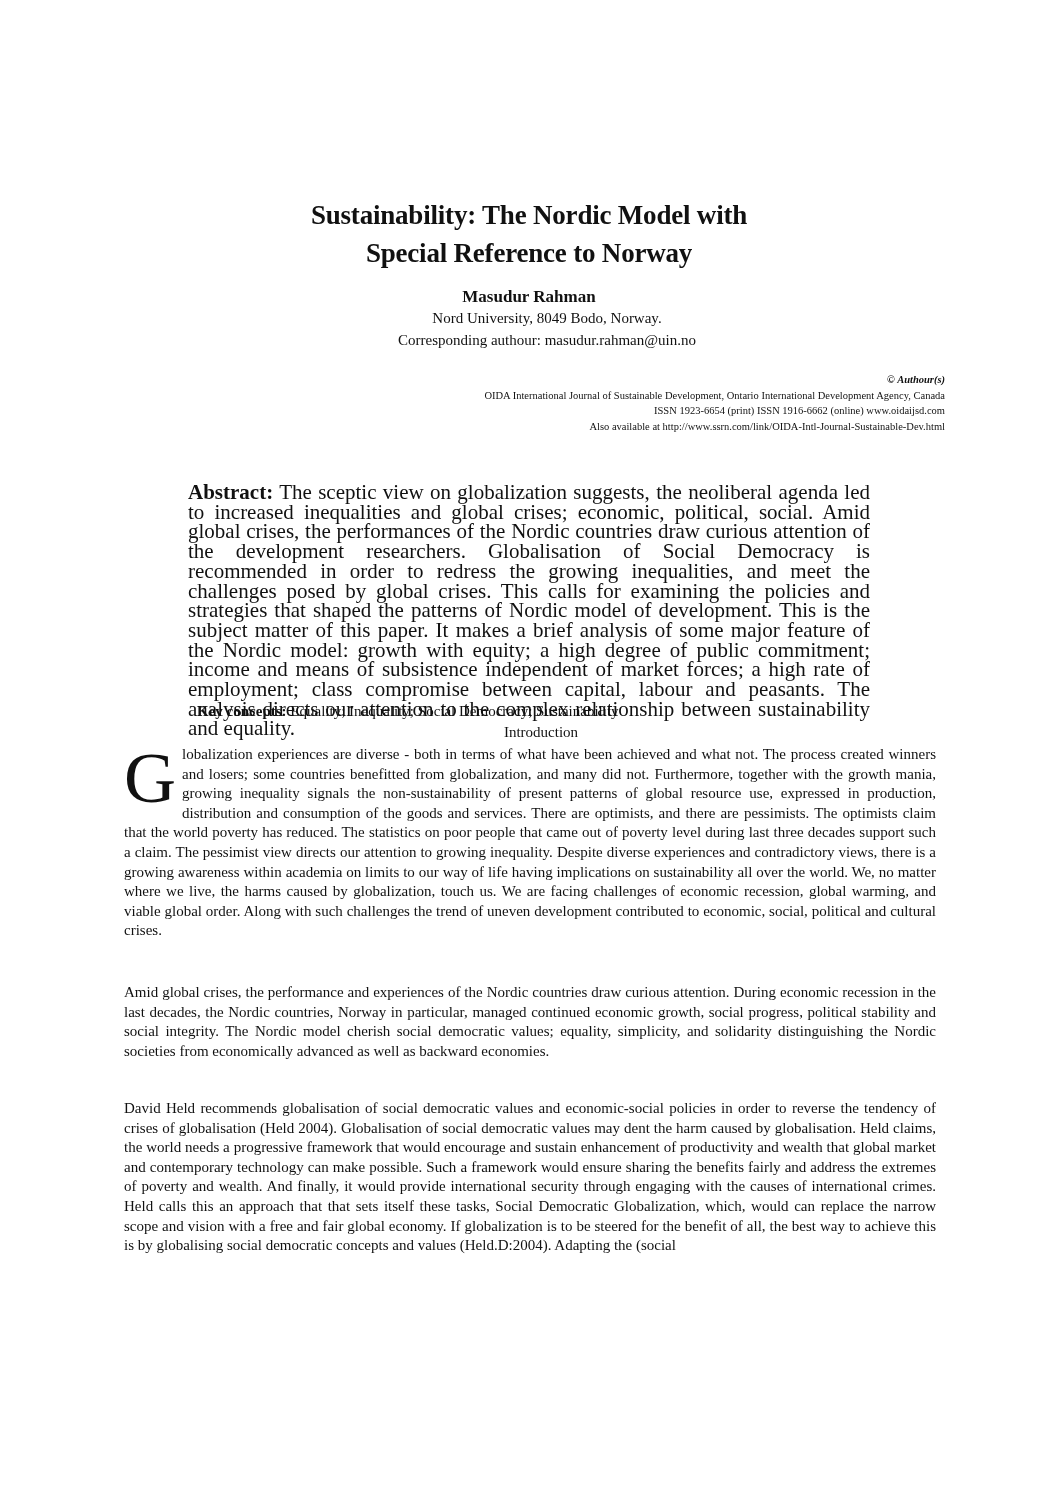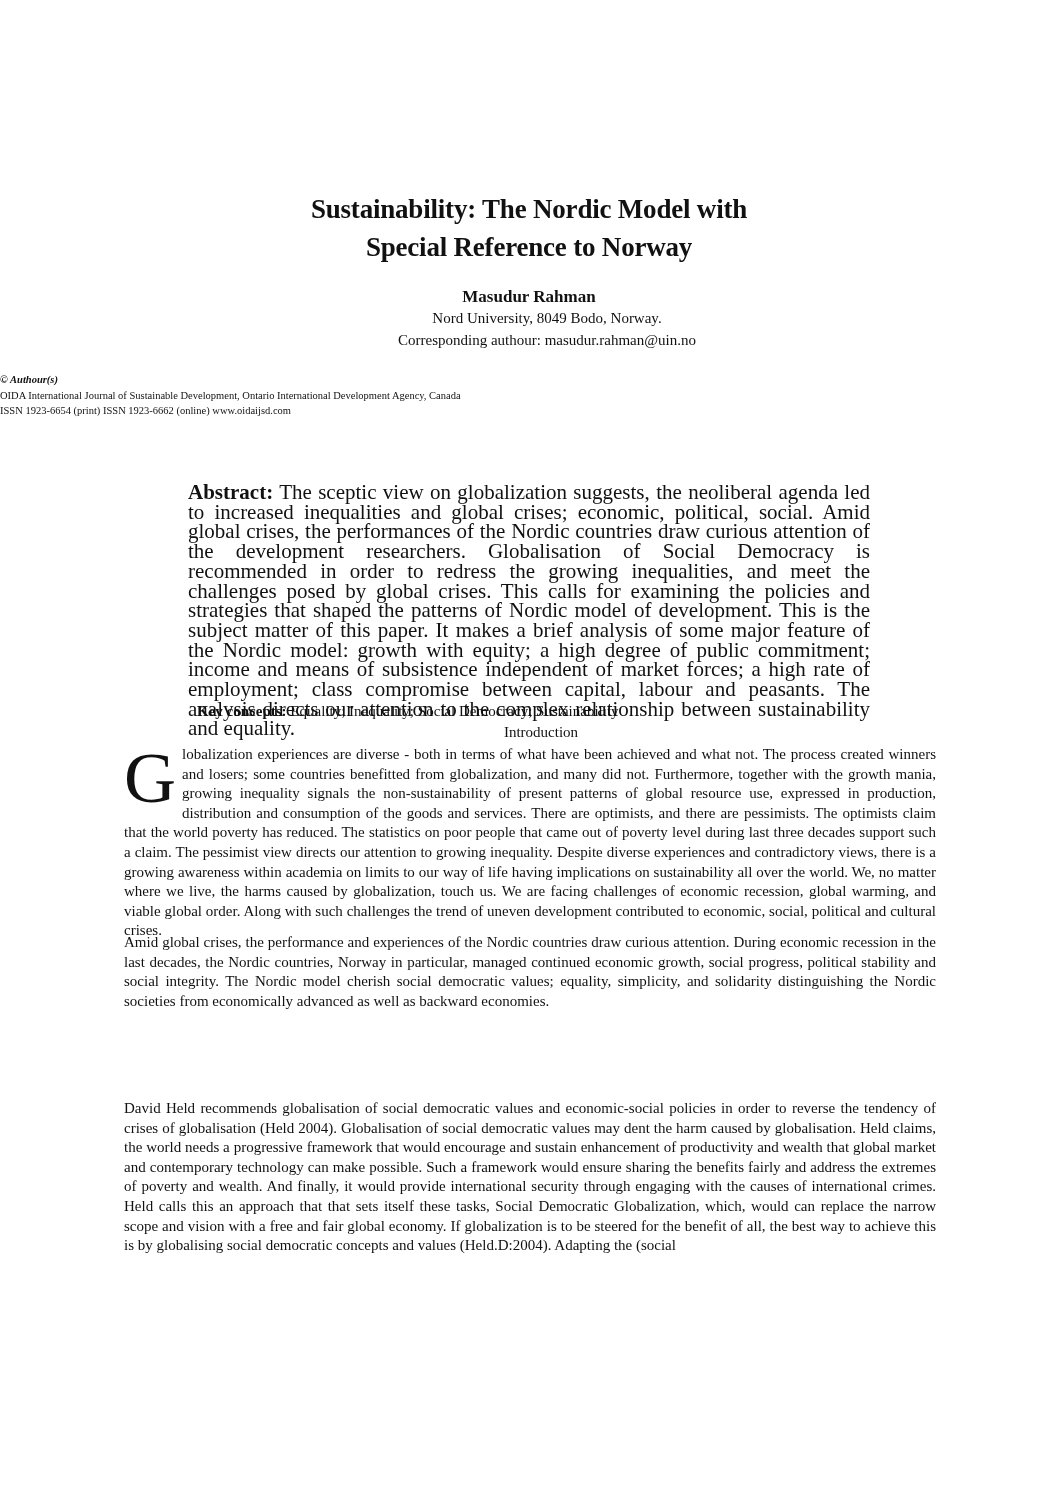--- a/index.html
+++ b/index.html
@@ -1,58 +1,58 @@
 <!DOCTYPE html>
 <html><head>
   <meta charset="utf-8">
   <style>
     html, body { margin: 0; padding: 0; background: #ffffff; }
     body {
       width: 1058px; height: 1497px; position: relative; overflow: hidden;
       font-family: "Liberation Serif", "DejaVu Serif", serif; color: #111111;
     }
     .title {
-      position: absolute; left: 0; width: 1058px; top: 190px;
+      position: absolute; left: 0; width: 1058px; top: 196px;
       text-align: center; font-weight: bold; font-size: 27px; line-height: 38px;
       margin: 0; letter-spacing: -0.2px;
     }
     .title span { display: block; }
     .author {
       position: absolute; left: 0; width: 1058px; top: 286px;
       text-align: center; font-weight: bold; font-size: 17px; line-height: 22px; font-family: Liberation Serif, serif;
     }
     .affil {
       position: absolute; left: 18px; width: 1058px; top: 307px;
       text-align: center; font-size: 15px; line-height: 22px;
     }
     .affil div { display: block; }
     .pubinfo {
       position: absolute; left: 0; width: 945px; top: 372px;
-      text-align: left; font-size: 10.5px; line-height: 15.5px;
+      text-align: right; font-size: 10.5px; line-height: 15.5px;
     }
     .pubinfo .copy { font-style: italic; font-weight: bold; }
     .abstract {
       position: absolute; left: 188px; width: 682px; top: 483px;
       font-size: 21px; line-height: 19.7px; text-align: justify; margin: 0;
     }
     .abstract b { font-weight: bold; }
     .keys {
       position: absolute; left: 188px; width: 682px; top: 692px;
       font-size: 15px; line-height: 20px; margin: 9px;
     }
     .section-head {
       position: absolute; left: 12px; width: 1058px; top: 722px;
       text-align: center; font-weight: normal; font-size: 15px; line-height: 20px; margin: 0;
     }
     .body-para {
       position: absolute; left: 124px; width: 812px;
       font-size: 15px; line-height: 19.6px; text-align: justify; margin: 0;
     }
     .p1 { top: 745px; }
-    .p2 { top: 933px; }
+    .p2 { top: 983px; }
     .p3 { top: 1099px; }
     .dropcap {
       float: left; font-size: 72px; line-height: 58px; margin: 4px 6px 0 0;
       font-family: "Liberation Serif", "DejaVu Serif", serif;
     }
   </style>
 </head>
 <body>
 
 <h1 class="title">
@@ -63,21 +63,22 @@
 <div class="author">Masudur Rahman</div>
 
 <div class="affil">
   <div>Nord University, 8049 Bodo, Norway.</div>
   <div>Corresponding authour: masudur.rahman@uin.no</div>
 </div>
 
 <div class="pubinfo">
   <div class="copy">© Authour(s)</div>
   <div>OIDA International Journal of Sustainable Development, Ontario International Development Agency, Canada</div>
-  <div>ISSN 1923-6654 (print) ISSN 1923-6662 (online) www.oidaijsd.com</div>
+  <div>ISSN 1923-6654 (print) ISSN 1916-6662 (online) www.oidaijsd.com</div>
+  <div>Also available at http://www.ssrn.com/link/OIDA-Intl-Journal-Sustainable-Dev.html</div>
 </div>
 
 <p class="abstract"><b>Abstract:</b><span> The sceptic view on globalization suggests, the neoliberal agenda led to increased inequalities and global crises; economic, political, social. Amid global crises, the performances of the Nordic countries draw curious attention of the development researchers. Globalisation of Social Democracy is recommended in order to redress the growing inequalities, and meet the challenges posed by global crises. This calls for examining the policies and strategies that shaped the patterns of Nordic model of development. This is the subject matter of this paper. It makes a brief analysis of some major feature of the Nordic model: growth with equity; a high degree of public commitment; income and means of subsistence independent of market forces; a high rate of employment; class compromise between capital, labour and peasants. The analysis directs our attention to the complex relationship between sustainability and equality.</span></p>
 
 <p class="keys"><b>Key concepts:</b><span> Equality; Inequality; Social Democracy; Sustainability</span></p>
 
 <h2 class="section-head">Introduction</h2>
 
 <p class="body-para p1"><span class="dropcap">G</span><span>lobalization experiences are diverse - both in terms of what have been achieved and what not. The process created winners and losers; some countries benefitted from globalization, and many did not. Furthermore, together with the growth mania, growing inequality signals the non-sustainability of present patterns of global resource use, expressed in production, distribution and consumption of the goods and services. There are optimists, and there are pessimists. The optimists claim that the world poverty has reduced. The statistics on poor people that came out of poverty level during last three decades support such a claim. The pessimist view directs our attention to growing inequality. Despite diverse experiences and contradictory views, there is a growing awareness within academia on limits to our way of life having implications on sustainability all over the world. We, no matter where we live, the harms caused by globalization, touch us. We are facing challenges of economic recession, global warming, and viable global order. Along with such challenges the trend of uneven development contributed to economic, social, political and cultural crises.</span></p>
 

